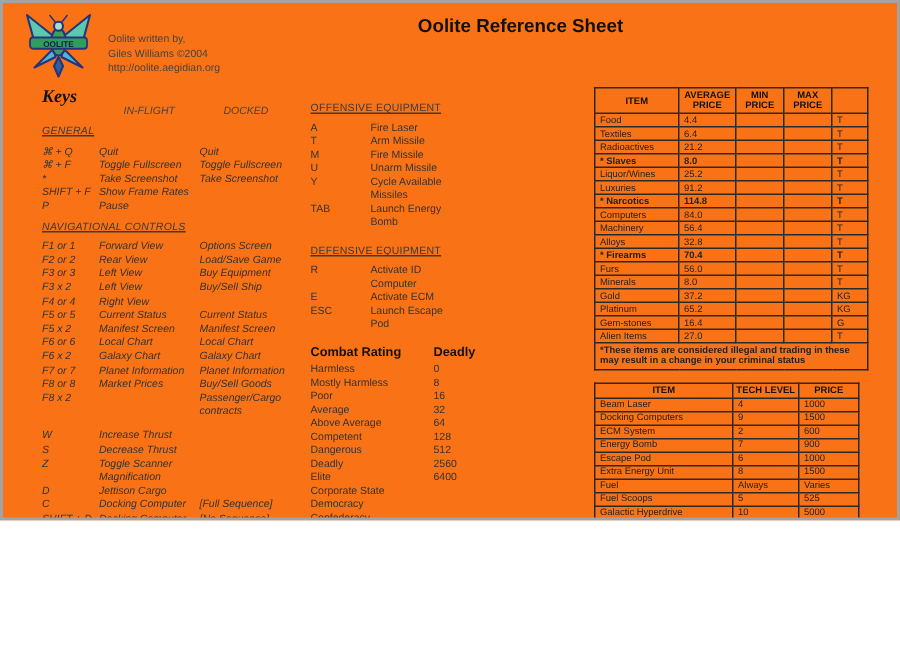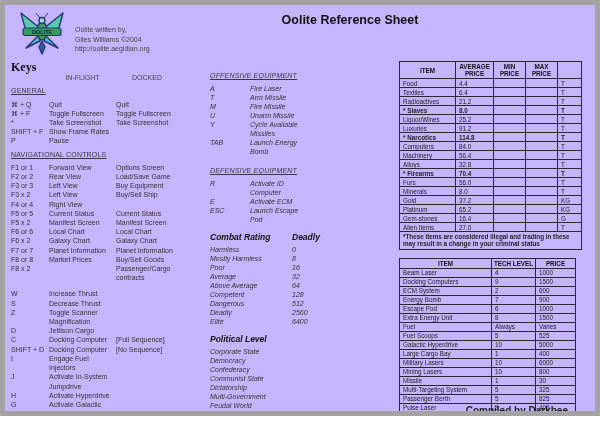--- a/index.html
+++ b/index.html
@@ -1,35 +1,35 @@
 <!DOCTYPE html>
 <html><head>
 <meta charset="utf-8">
 <style>
   html,body{margin:0;padding:0;background:#fff;}
   .page{
-    position:relative;width:600px;height:416px;box-sizing:border-box;
-    background:#c4b5fd;border:5px solid #a3a3a3;overflow:hidden;
+    position:relative;width:600px;height:347px;box-sizing:border-box;
+    background:#f97316;border:2px solid #a3a3a3;overflow:hidden;
     font-family:"Liberation Sans", sans-serif;color:#333;
   }
   
   .logo{position:absolute;left:13px;top:5px;width:48px;height:46px;}
   .credits{position:absolute;left:70px;top:20px;font-size:7px;line-height:9.5px;color:#444;}
   .title{position:absolute;left:230px;top:8px;width:230px;text-align:center;
          font-size:12.5px;font-weight:bold;color:#111;}
   
-  .keys-col{position:absolute;left:6px;top:58px;width:196px;font-size:7px;line-height:9.2px;}
+  .keys-col{position:absolute;left:26px;top:58px;width:196px;font-size:7px;line-height:9.2px;font-style:italic;}
   .keys-heading{font-family:"Liberation Serif", serif;font-size:12px;font-weight:bold;color:#111;margin:0 0 1px 0;}
   .colheads{display:grid;grid-template-columns:38px 67px 62px;margin-bottom:2px;color:#444;}
   .colheads span{text-align:center;}
   .sec-heading{text-decoration:underline;margin:4px 0 4px 0;letter-spacing:.2px;color:#3a3a3a;}
   .krow{display:grid;grid-template-columns:38px 67px 62px;}
   .krow span{padding-right:3px;}
   .flight-block{margin-top:7px;}
-  .mid-col{position:absolute;left:205px;top:62px;width:182px;font-size:7px;line-height:9px;font-style:italic;}
+  .mid-col{position:absolute;left:205px;top:62px;width:182px;font-size:7px;line-height:9px;}
   .mrow{display:grid;grid-template-columns:40px 62px;}
   .subhead{font-size:8.5px;font-weight:bold;color:#111;display:grid;grid-template-columns:82px auto;margin:9px 0 3px 0;}
   .subhead.single{display:block;}
   .crow{display:grid;grid-template-columns:82px auto;}
   .def-gap{margin-top:10px;}
   
   .tables-col{position:absolute;left:394px;top:56px;width:182px;display:flex;flex-direction:column;gap:8px;}
   table{border-collapse:collapse;width:182px;table-layout:fixed;font-size:6.3px;color:#222;}
   .t1{border:1.5px solid #111;}
   .t2{border:1.5px solid #111;width:176px;}
@@ -306,21 +306,20 @@
         <div class="crow">
           <span>Deadly</span>
           <span>2560</span>
         </div>
         <div class="crow">
           <span>Elite</span>
           <span>6400</span>
         </div>
       </div>
 
-    <div class="subhead single">Political Level</div>
     <div id="political-rows">
         <div>Corporate State</div>
         <div>Democracy</div>
         <div>Confederacy</div>
         <div>Communist State</div>
         <div>Dictatorship</div>
         <div>Multi-Government</div>
         <div>Feudal World</div>
         <div>Anarchy</div>
       </div>

